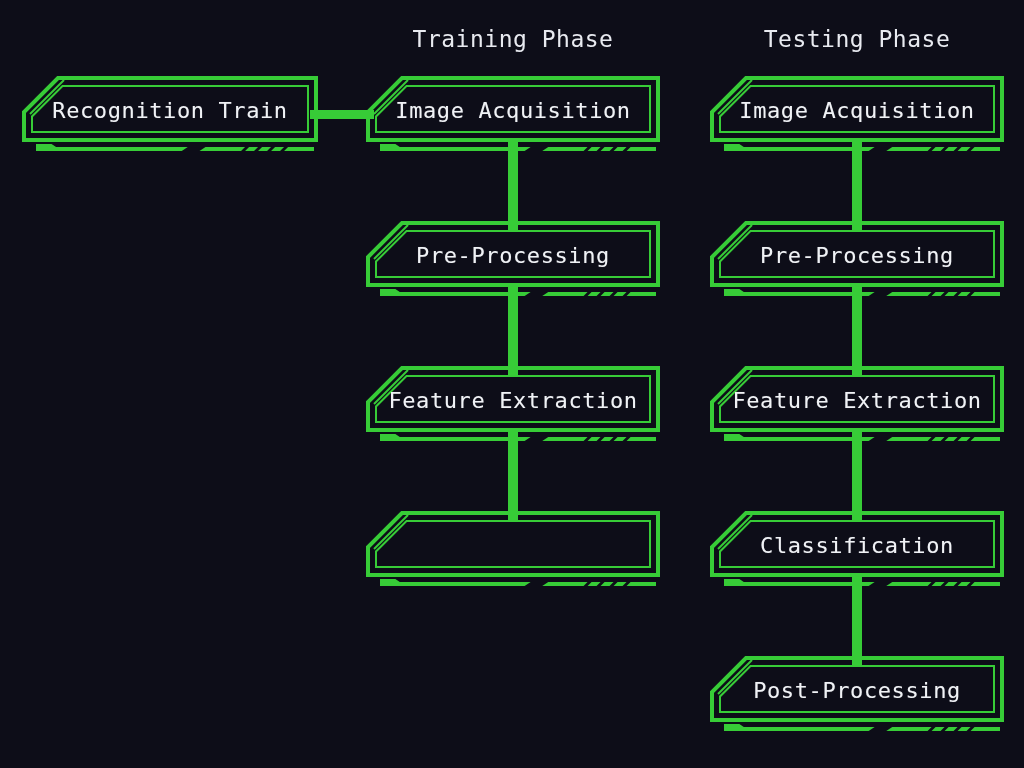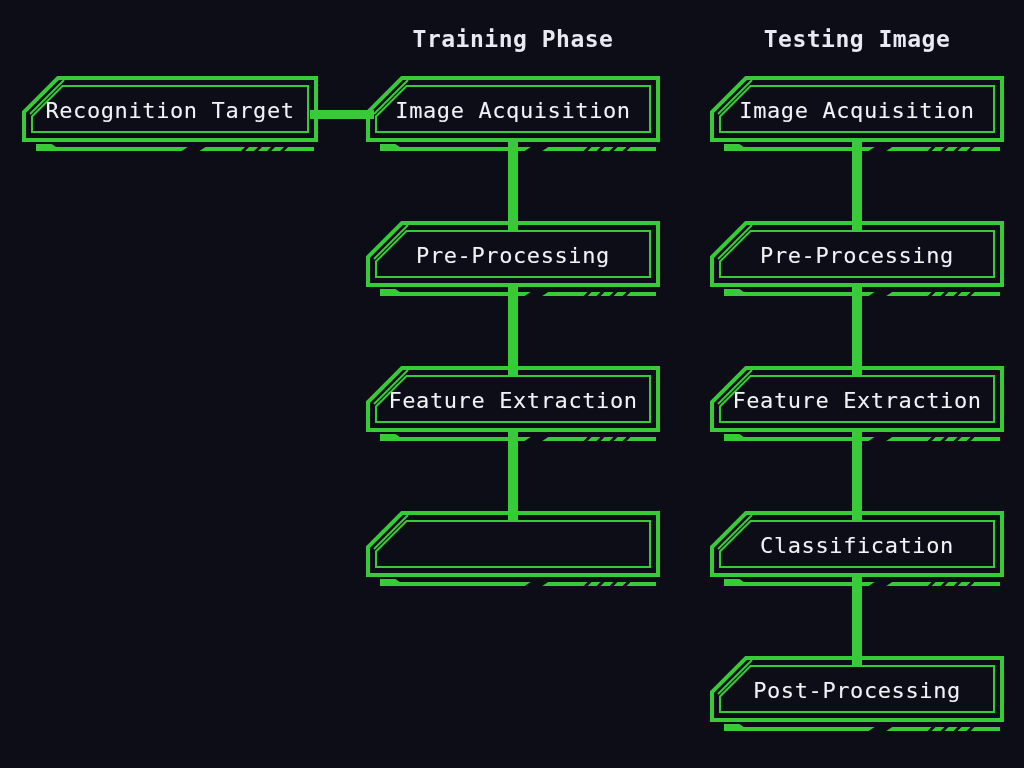--- a/index.html
+++ b/index.html
@@ -19,21 +19,20 @@
 
   
   .phase-title {
     position: absolute;
     color: #e8eaf0;
     font-size: 23px;
     letter-spacing: 0.5px;
     white-space: nowrap;
     text-align: center;
     font-family: "DejaVu Sans Mono", "Liberation Mono", monospace;
-    font-weight: bold;
   }
 
   
   .conn-v {
     position: absolute;
     background: #37cc37;
   }
   .conn-h {
     position: absolute;
     background: #37cc37;
@@ -66,21 +65,21 @@
     font-family: "DejaVu Sans Mono", "Liberation Mono", monospace;
     text-shadow: 0 0 1px rgba(255,255,255,0.25);
   }
 </style>
 </head>
 <body>
 
 <div id="canvas">
 
   <div class="phase-title" style="left:366px; top:26px; width:294px;">Training Phase</div>
-  <div class="phase-title" style="left:710px; top:26px; width:294px;">Testing Image</div>
+  <div class="phase-title" style="left:710px; top:26px; width:294px;">Testing Phase</div>
 
   <div class="conn-h" style="left:310px; top:110px; width:64px; height:9px;"></div>
 
   <div class="conn-v" style="left:508px; top:140px; width:10px; height:90px;"></div>
   <div class="conn-v" style="left:508px; top:285px; width:10px; height:90px;"></div>
   <div class="conn-v" style="left:508px; top:430px; width:10px; height:90px;"></div>
 
   <div class="conn-v" style="left:852px; top:140px; width:10px; height:90px;"></div>
   <div class="conn-v" style="left:852px; top:285px; width:10px; height:90px;"></div>
   <div class="conn-v" style="left:852px; top:430px; width:10px; height:90px;"></div>
@@ -91,21 +90,21 @@
         <polygon points="36,2 294,2 294,64 2,64 2,36" fill="none" stroke="#37cc37" stroke-width="4" stroke-linejoin="miter"></polygon>
         <polygon points="40.5,10 286,10 286,56 10,56 10,40.5" fill="none" stroke="#37cc37" stroke-width="2" stroke-linejoin="miter"></polygon>
         <polygon points="14,68 29.6,68 34.04,71 165.76000000000002,71 159.76000000000002,75 14,75" fill="#37cc37"></polygon>
         <polygon points="183.52,71 292,71 292,75 177.52,75" fill="#37cc37"></polygon>
         <polygon points="219.04,75 224.04,70 228.04,70 223.04,75" fill="#0d0d18"></polygon>
         <polygon points="232.04,75 237.04,70 241.04,70 236.04,75" fill="#0d0d18"></polygon>
         <polygon points="245.04,75 250.04,70 254.04,70 249.04,75" fill="#0d0d18"></polygon>
         <polygon points="258.03999999999996,75 263.03999999999996,70 267.03999999999996,70 262.03999999999996,75" fill="#0d0d18"></polygon>
         <line x1="42" y1="4" x2="8" y2="38" stroke="#37cc37" stroke-width="2"></line>
       </svg>
-    <div class="node-label">Recognition Target</div>
+    <div class="node-label">Recognition Train</div>
   </div>
 
   <div class="node hud-node" style="left:366px; top:76px; width:294px; height:82px;">
       <svg width="294" height="82">
         <polygon points="36,2 292,2 292,64 2,64 2,36" fill="none" stroke="#37cc37" stroke-width="4" stroke-linejoin="miter"></polygon>
         <polygon points="40.5,10 284,10 284,56 10,56 10,40.5" fill="none" stroke="#37cc37" stroke-width="2" stroke-linejoin="miter"></polygon>
         <polygon points="14,68 29.400000000000002,68 33.81,71 164.64000000000001,71 158.64000000000001,75 14,75" fill="#37cc37"></polygon>
         <polygon points="182.28,71 290,71 290,75 176.28,75" fill="#37cc37"></polygon>
         <polygon points="217.56,75 222.56,70 226.56,70 221.56,75" fill="#0d0d18"></polygon>
         <polygon points="230.56,75 235.56,70 239.56,70 234.56,75" fill="#0d0d18"></polygon>

